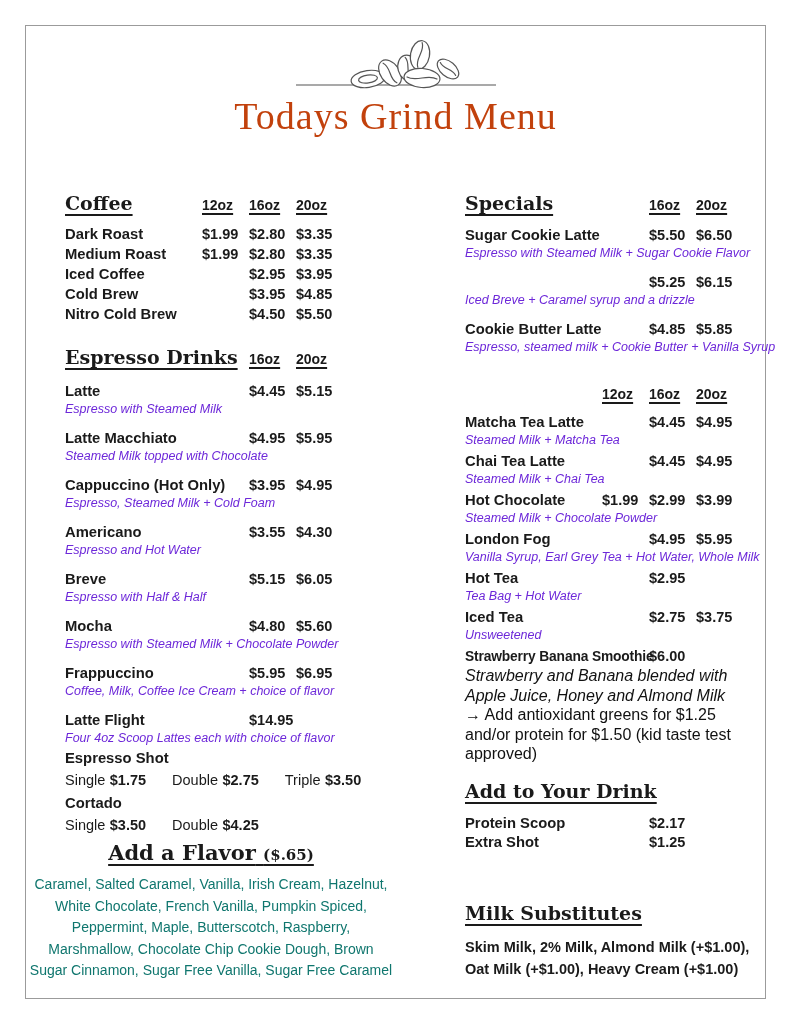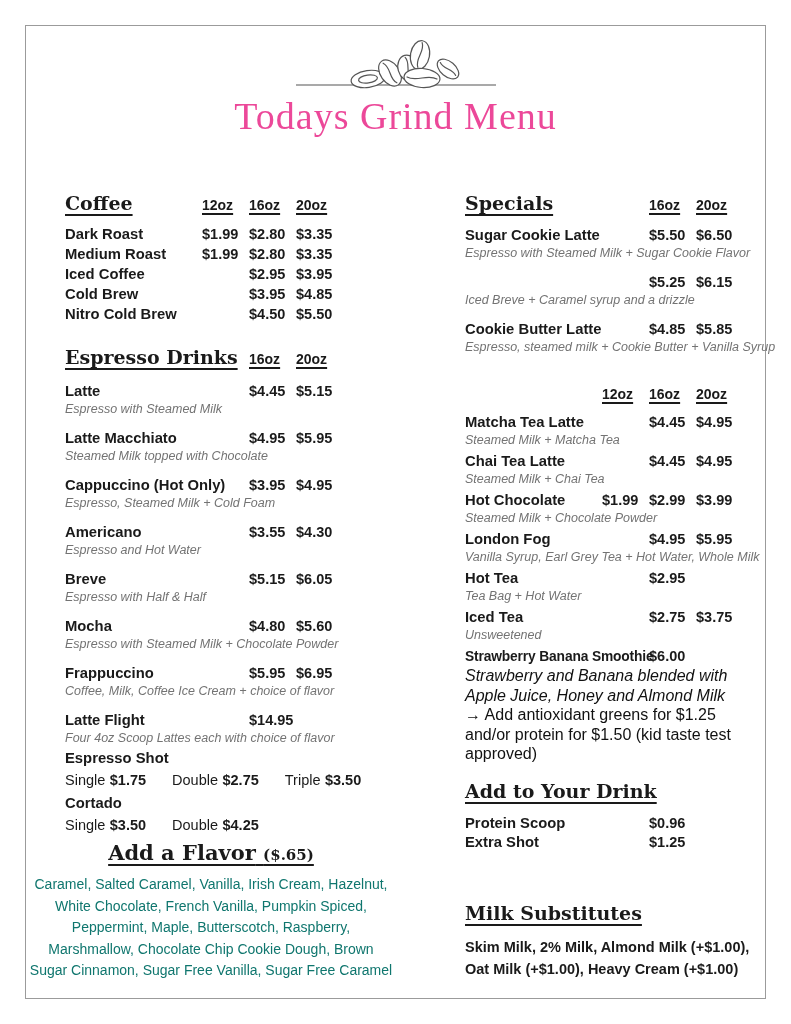--- a/index.html
+++ b/index.html
@@ -4,42 +4,42 @@
 <style>
   html,body{margin:0;padding:0;background:#fff;}
   .page{position:relative;width:791px;height:1024px;background:#fff;overflow:hidden;
         font-family:"Liberation Sans",sans-serif;color:#1a1a1a;}
   .frame{position:absolute;left:25px;top:25px;right:25px;bottom:25px;
          border:1.5px solid #9b9b9b;pointer-events:none;}
   
   .header{position:absolute;left:0;right:0;top:38px;text-align:center;}
   .beans{display:block;margin:0 auto;}
   .title{margin-top:2px;font-family:"Liberation Serif",serif;font-weight:400;
-         font-size:38px;letter-spacing:1px;color:#ec4899;}
+         font-size:38px;letter-spacing:1px;color:#c2410c;}
   
   .col-left{position:absolute;left:65px;top:190px;width:282px;}
   .col-right{position:absolute;left:465px;top:190px;width:288px;}
   .flavor-block{position:absolute;left:28px;top:840px;width:366px;text-align:center;}
   
   .row{display:grid;grid-template-columns:137px 47px 47px 47px;align-items:baseline;}
   .head-row{margin-bottom:6px;}
   .section-head{font-family:"DejaVu Serif",serif;font-weight:700;font-size:19px;
                 text-decoration:underline;text-decoration-thickness:1.5px;
                 text-underline-offset:4px;white-space:nowrap;line-height:26px;}
   .span2{grid-column:1/3;}
   .size-h{font-weight:700;font-size:14px;text-decoration:underline;
           text-decoration-thickness:1.5px;text-underline-offset:3px;line-height:26px;}
   .c2{grid-column:2;} .c3{grid-column:3;} .c4{grid-column:4;} .c34{grid-column:3/5;}
   .n{font-weight:700;font-size:14.8px;white-space:nowrap;line-height:19px;}
   .tight{font-size:13.8px;letter-spacing:-0.15px;}
   .p{font-weight:700;font-size:14.5px;white-space:nowrap;line-height:19px;}
   .coffee-row{line-height:20px;}
   .coffee-row .n,.coffee-row .p{line-height:20px;}
   .desc{grid-column:1/-1;font-style:italic;font-size:12.5px;font-weight:400;
-        color:#737373;line-height:16px;white-space:nowrap;}
+        color:#6d28d9;line-height:16px;white-space:nowrap;}
   .desc-wrap{grid-column:1/-1;font-size:16px;line-height:19.5px;color:#111;white-space:normal;}
   .desc-wrap .it{font-style:italic;}
   .item{margin-bottom:12px;}
   .item-sm{margin-bottom:4px;}
   .mt-espresso{margin-top:20px;}
   .mt-other{margin-top:26px;}
   .mt-add{margin-top:14px;}
   .mt-milk{margin-top:48px;}
   .shot-name{font-weight:700;font-size:14.8px;line-height:21px;}
   .opt-row{display:flex;gap:26px;line-height:21px;margin-bottom:2px;}
@@ -281,21 +281,21 @@
         <span class="n span2 tight">Strawberry Banana Smoothie</span>
         <span class="p c34">$6.00</span>
         <span class="desc-wrap"><span class="it">Strawberry and Banana blended with Apple Juice, Honey and Almond Milk </span><span>→ Add antioxidant greens for $1.25 and/or protein for $1.50 (kid taste test approved)</span></span>
       </div>
     </div>
 
     <div class="mt-add">
       <div class="section-head" style="margin-bottom:10px;">Add to Your Drink</div>
       <div class="addon-row">
         <span class="n">Protein Scoop</span>
-        <span class="p">$0.96</span>
+        <span class="p">$2.17</span>
       </div>
       <div class="addon-row">
         <span class="n">Extra Shot</span>
         <span class="p">$1.25</span>
       </div>
     </div>
 
     <div class="mt-milk">
       <div class="section-head">Milk Substitutes</div>
       <div class="milk-text milk-text-wrap">Skim Milk, 2% Milk, Almond Milk (+$1.00), Oat Milk (+$1.00), Heavy Cream (+$1.00)</div>

